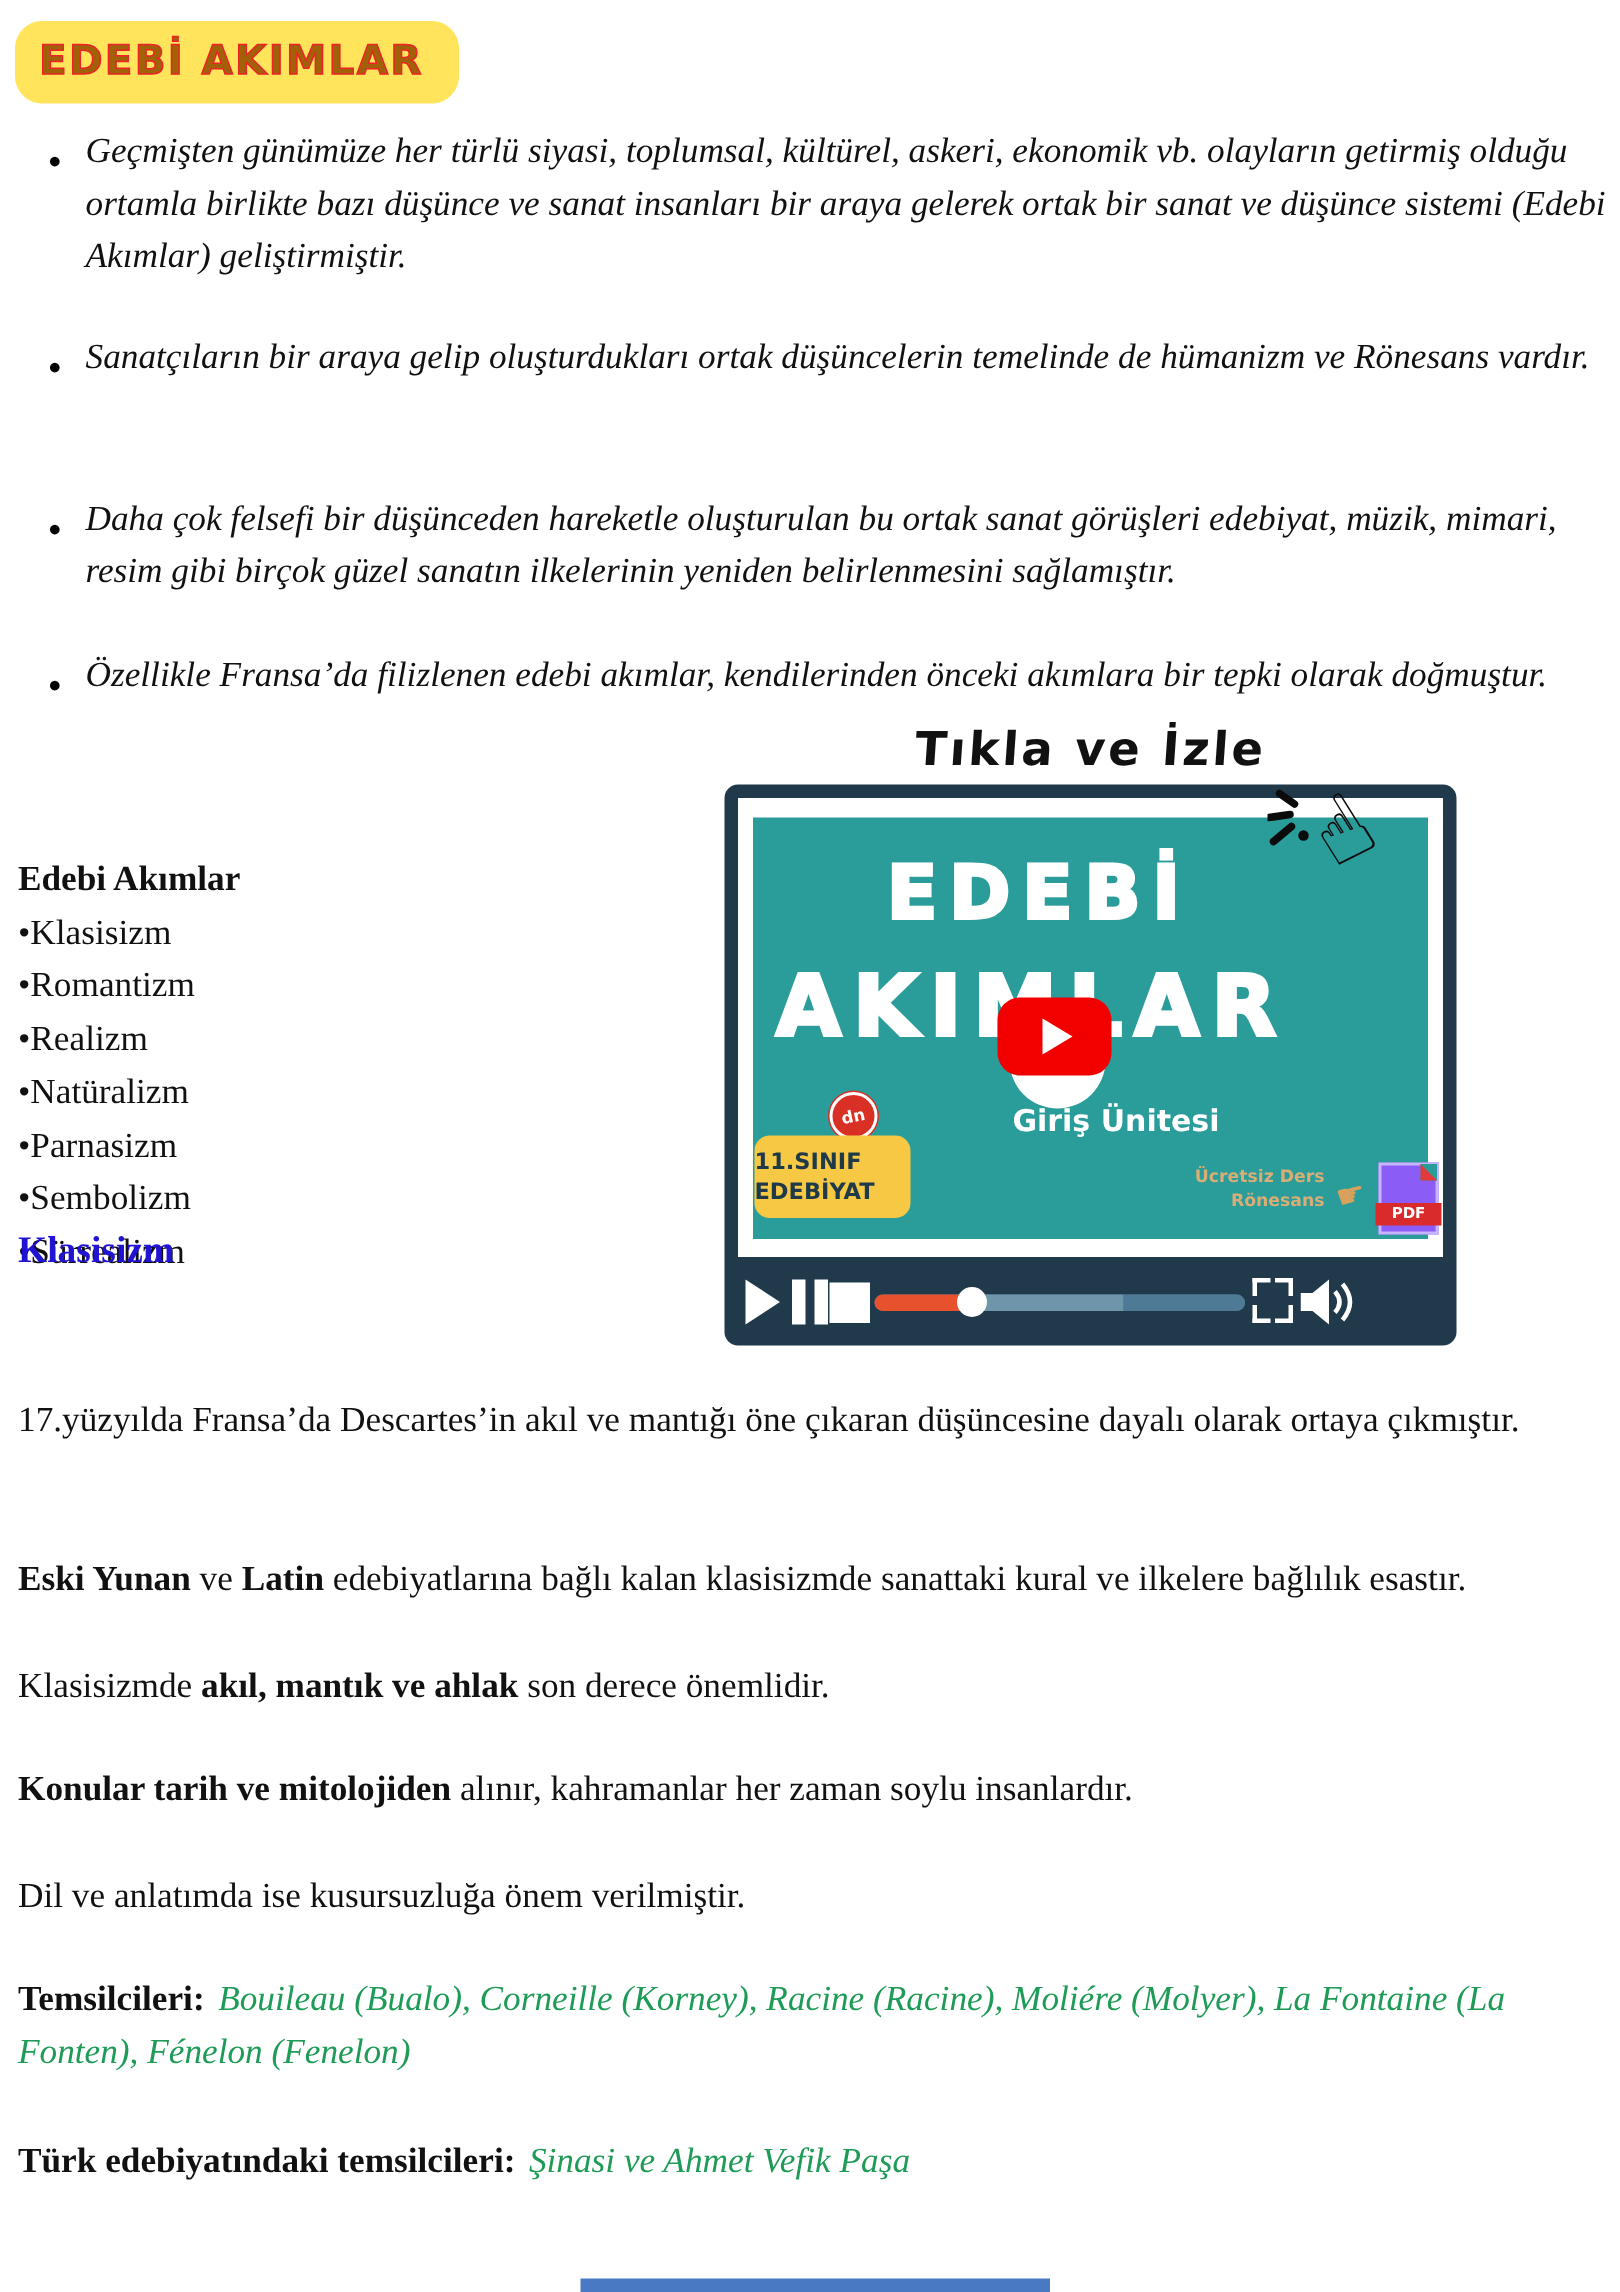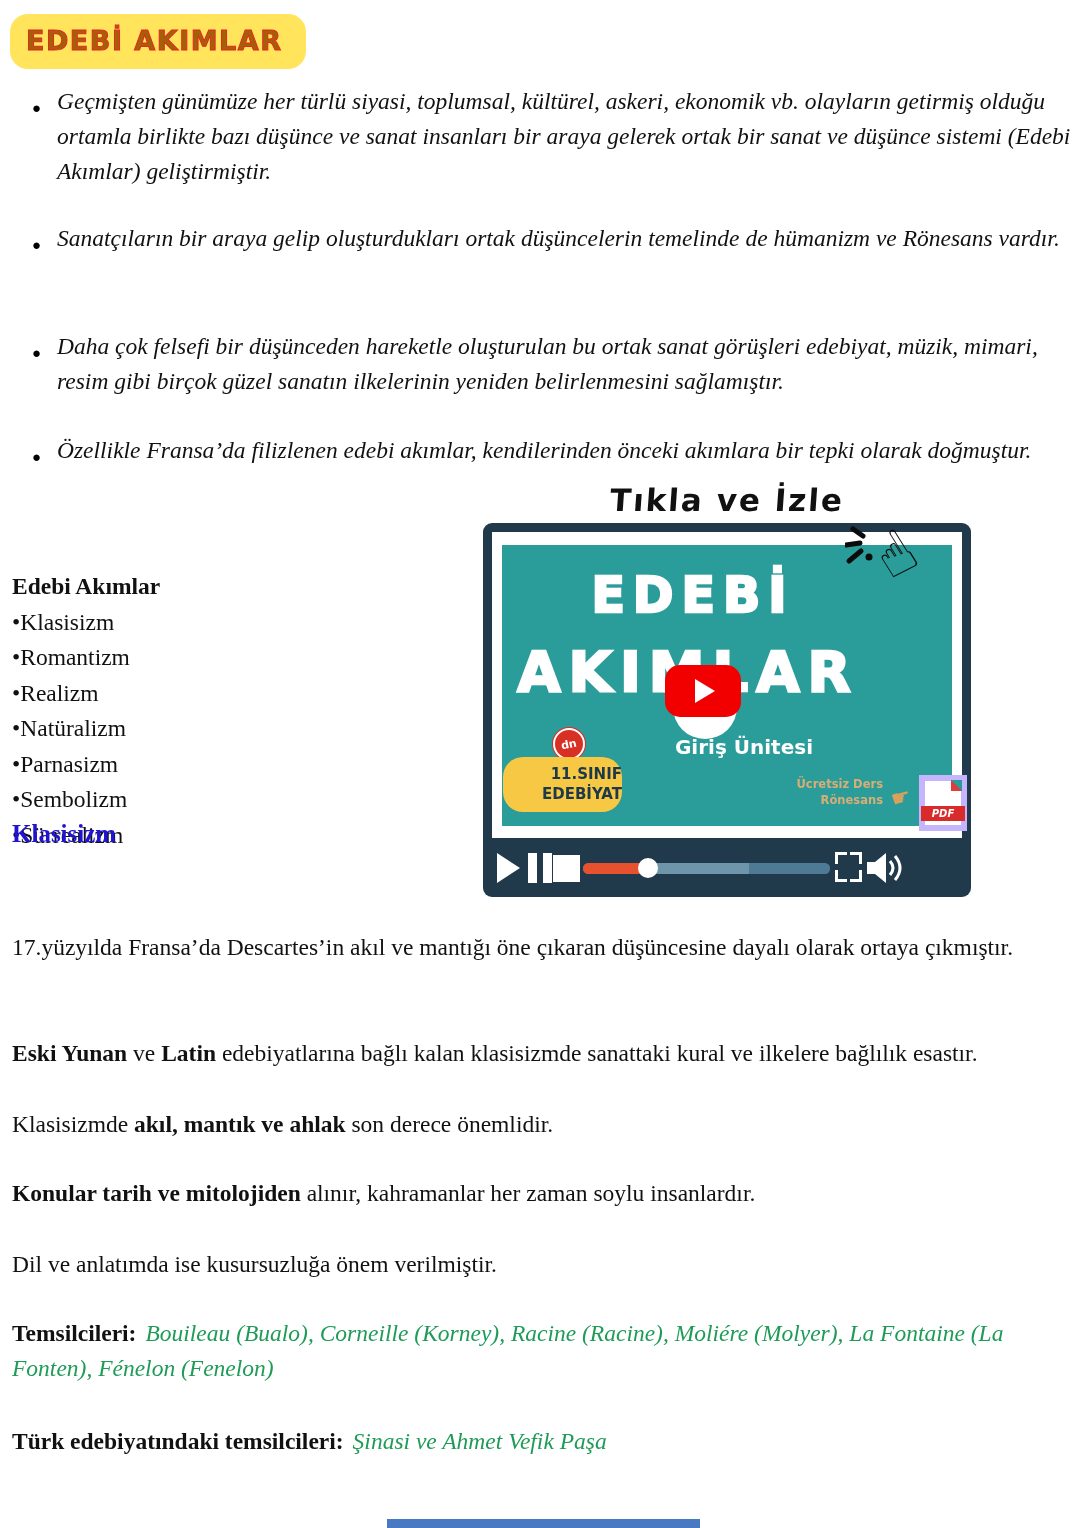--- a/index.html
+++ b/index.html
@@ -36,31 +36,31 @@
   .vt1{left:30px;top:44px;width:360px;font-size:49px;}
   .vt2{left:0px;top:116px;width:410px;font-size:56px;}
   .yt-blob{position:absolute;left:190px;top:152px;width:64px;height:64px;border-radius:50%;background:#fff;}
   .yt-btn{position:absolute;left:182px;top:142px;width:76px;height:52px;background:#F20000;border-radius:15px;
           display:flex;align-items:center;justify-content:center;}
   .yt-tri{width:0;height:0;border-top:12px solid transparent;border-bottom:12px solid transparent;
           border-left:20px solid #fff;margin-left:4px;}
   .logo-circle{position:absolute;left:70px;top:205px;width:28px;height:28px;border-radius:50%;background:#D93025;
                border:2px solid #fff;box-shadow:0 0 0 1px #D93025;display:flex;align-items:center;justify-content:center;}
   .logo-circle span{font-family:"DejaVu Sans",sans-serif;font-weight:bold;font-size:11px;color:#fff;transform:rotate(-12deg);}
-  .badge-yellow{position:absolute;left:20px;top:234px;width:119px;padding:7px 0 8px 0;background:#F6C844;
-                border-radius:20px;text-align:right;font-family:"DejaVu Sans","Liberation Sans",sans-serif;
+  .badge-yellow{position:absolute;left:20px;top:234px;width:104px;padding:7px 0 8px 0;background:#F6C844;
+                border-radius:10px;text-align:left;font-family:"DejaVu Sans","Liberation Sans",sans-serif;
                 font-weight:800;font-size:15px;line-height:20px;color:#1E3948;}
   .giris{position:absolute;left:160px;top:212px;width:170px;text-align:right;color:#fff;
          font-family:"DejaVu Sans","Liberation Sans",sans-serif;font-weight:700;font-size:20px;}
   .free-notes{position:absolute;left:300px;top:253px;width:100px;text-align:right;color:#D8AE76;
               font-family:"DejaVu Sans","Liberation Sans",sans-serif;font-weight:700;
               font-size:11.5px;line-height:16px;}
   .hand-point{position:absolute;left:408px;top:262px;font-size:22px;color:#D8A25C;transform:rotate(-15deg);
               font-family:"DejaVu Sans",sans-serif;}
-  .pdf-icon{position:absolute;left:436px;top:252px;width:36px;height:44px;background:#ffffff;border:6px solid #c4b5fd;font-style:italic;}
+  .pdf-icon{position:absolute;left:436px;top:252px;width:36px;height:44px;background:#8b5cf6;border:2px solid #c4b5fd;}
   .pdf-fold{position:absolute;right:-1px;top:-1px;width:0;height:0;border-left:11px solid #e23b3b;
             border-top:11px solid #2A9C9A;}
   .pdf-band{position:absolute;left:-4px;bottom:4px;right:-4px;height:15px;background:#D92B2B;color:#fff;
             font-family:"DejaVu Sans",sans-serif;font-weight:bold;font-size:10px;text-align:center;line-height:15px;}
   .cursor-wrap{position:absolute;left:362px;top:-2px;width:110px;height:80px;}
   .cursor-glyph{position:absolute;left:32px;top:-2px;font-size:60px;color:#0b0b0b;transform:rotate(-32deg);
                 font-family:"DejaVu Sans",sans-serif;}
 
   
   .controls{position:absolute;left:0;right:0;bottom:0;height:59px;}

